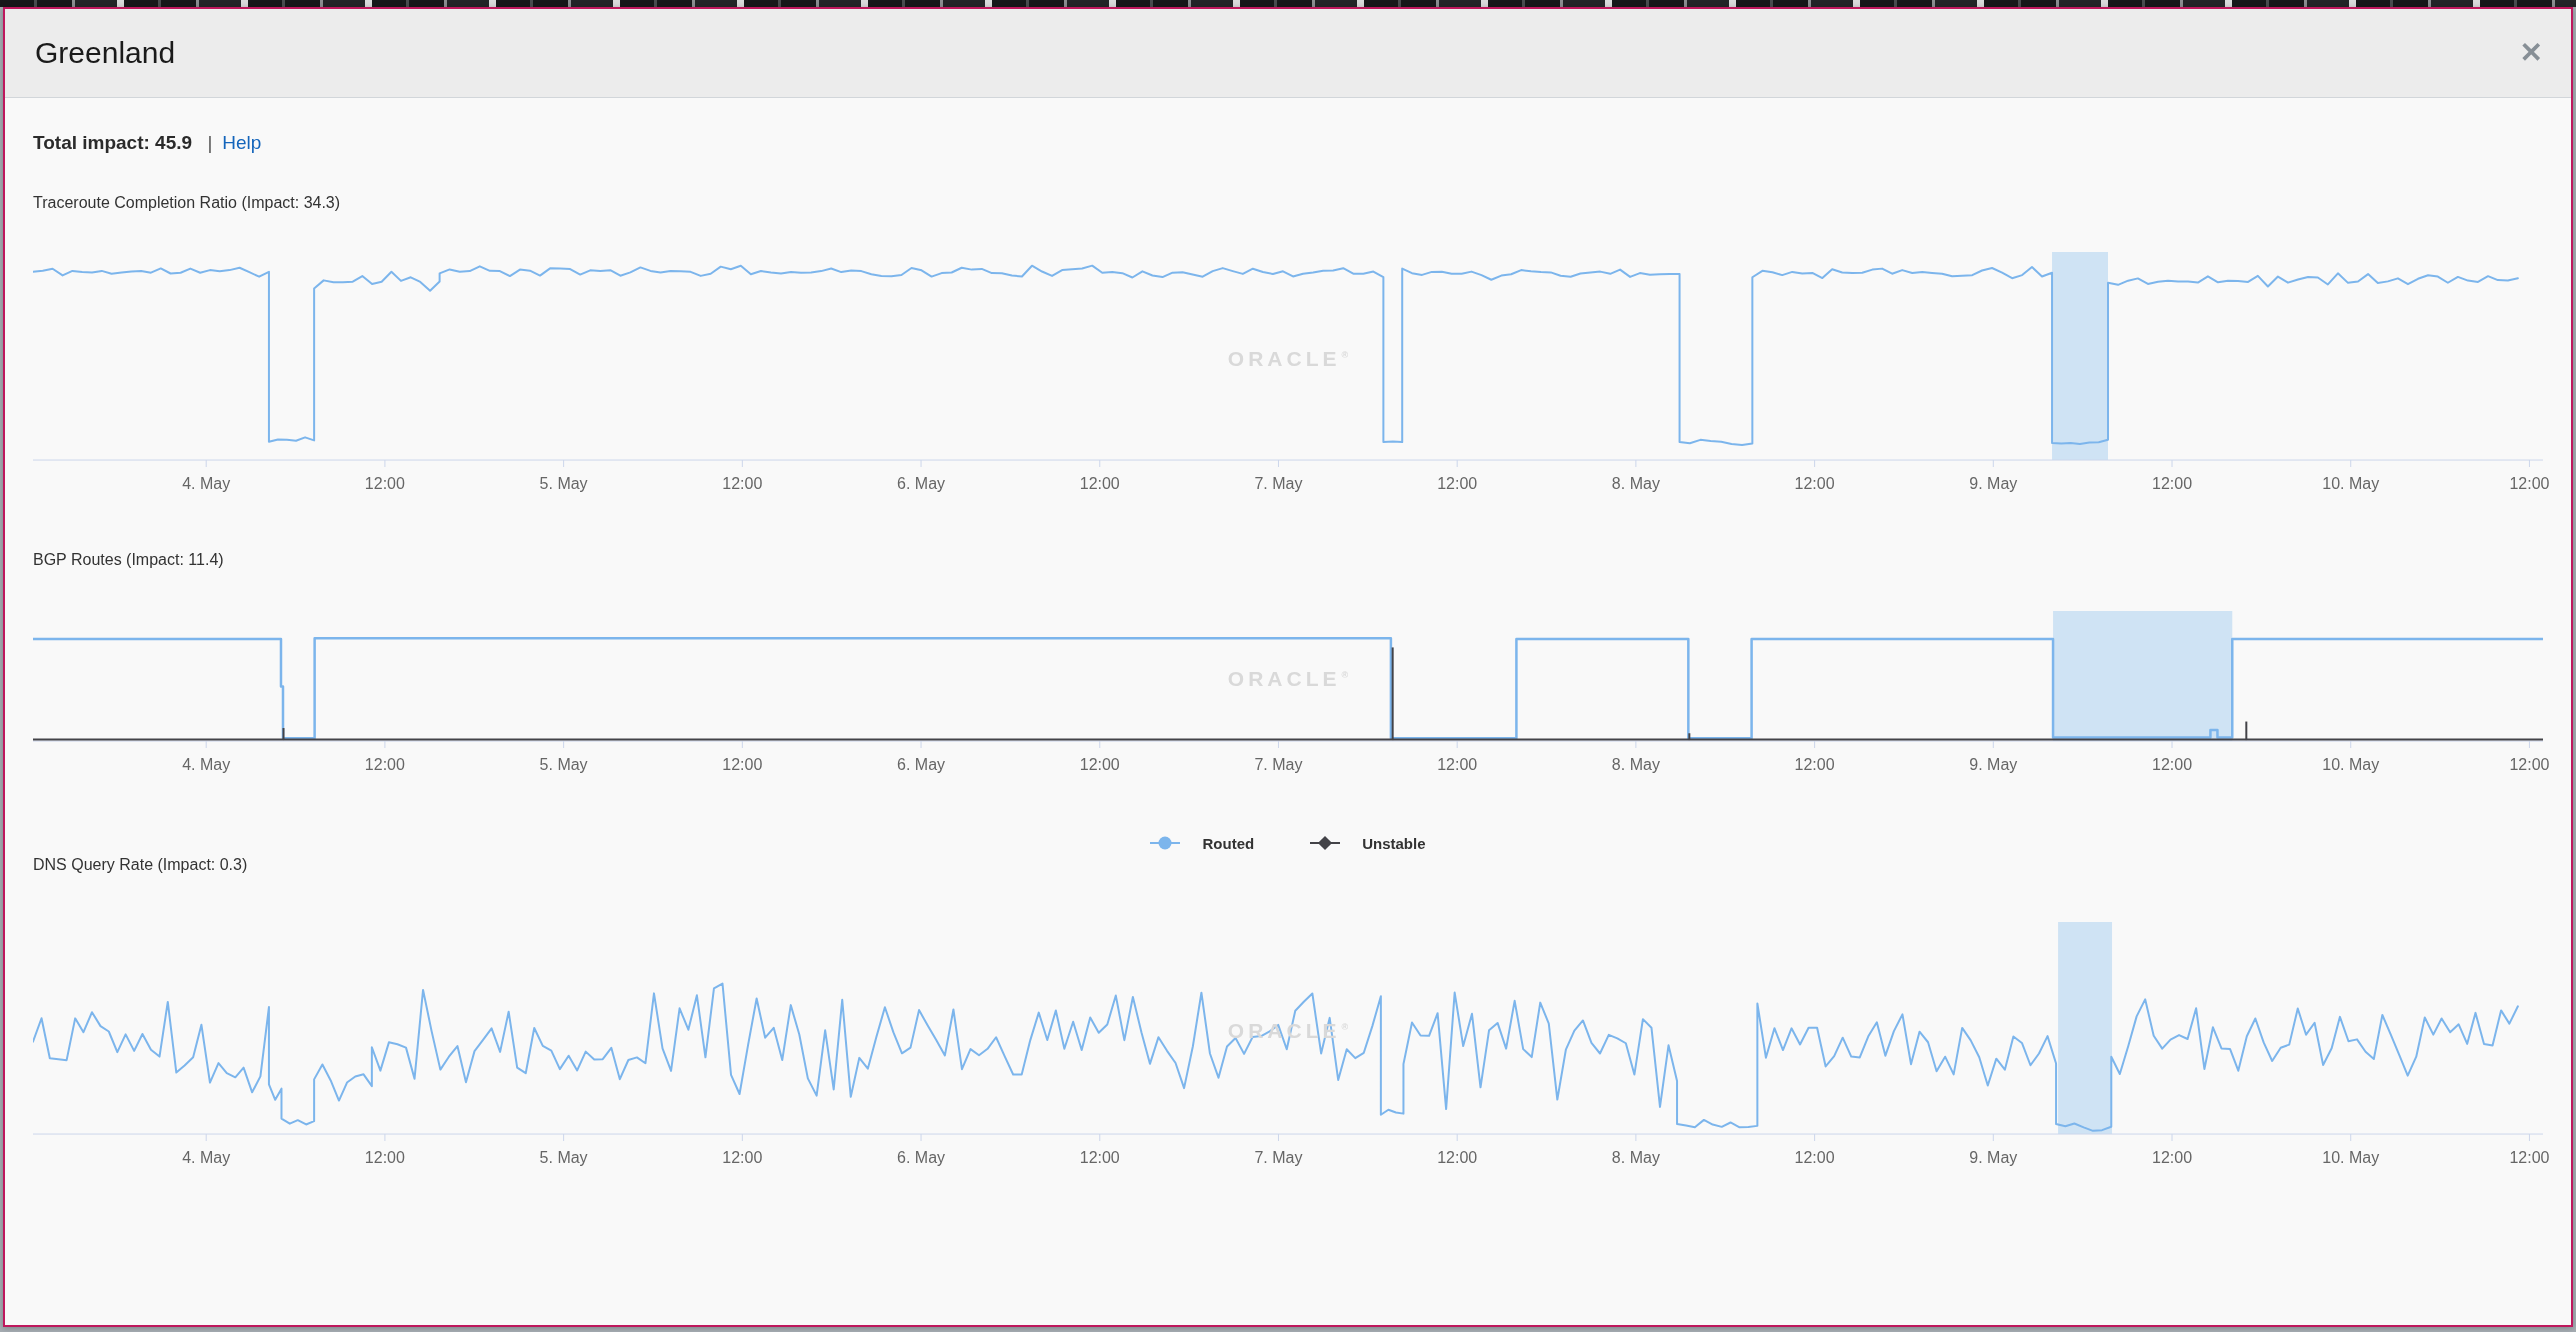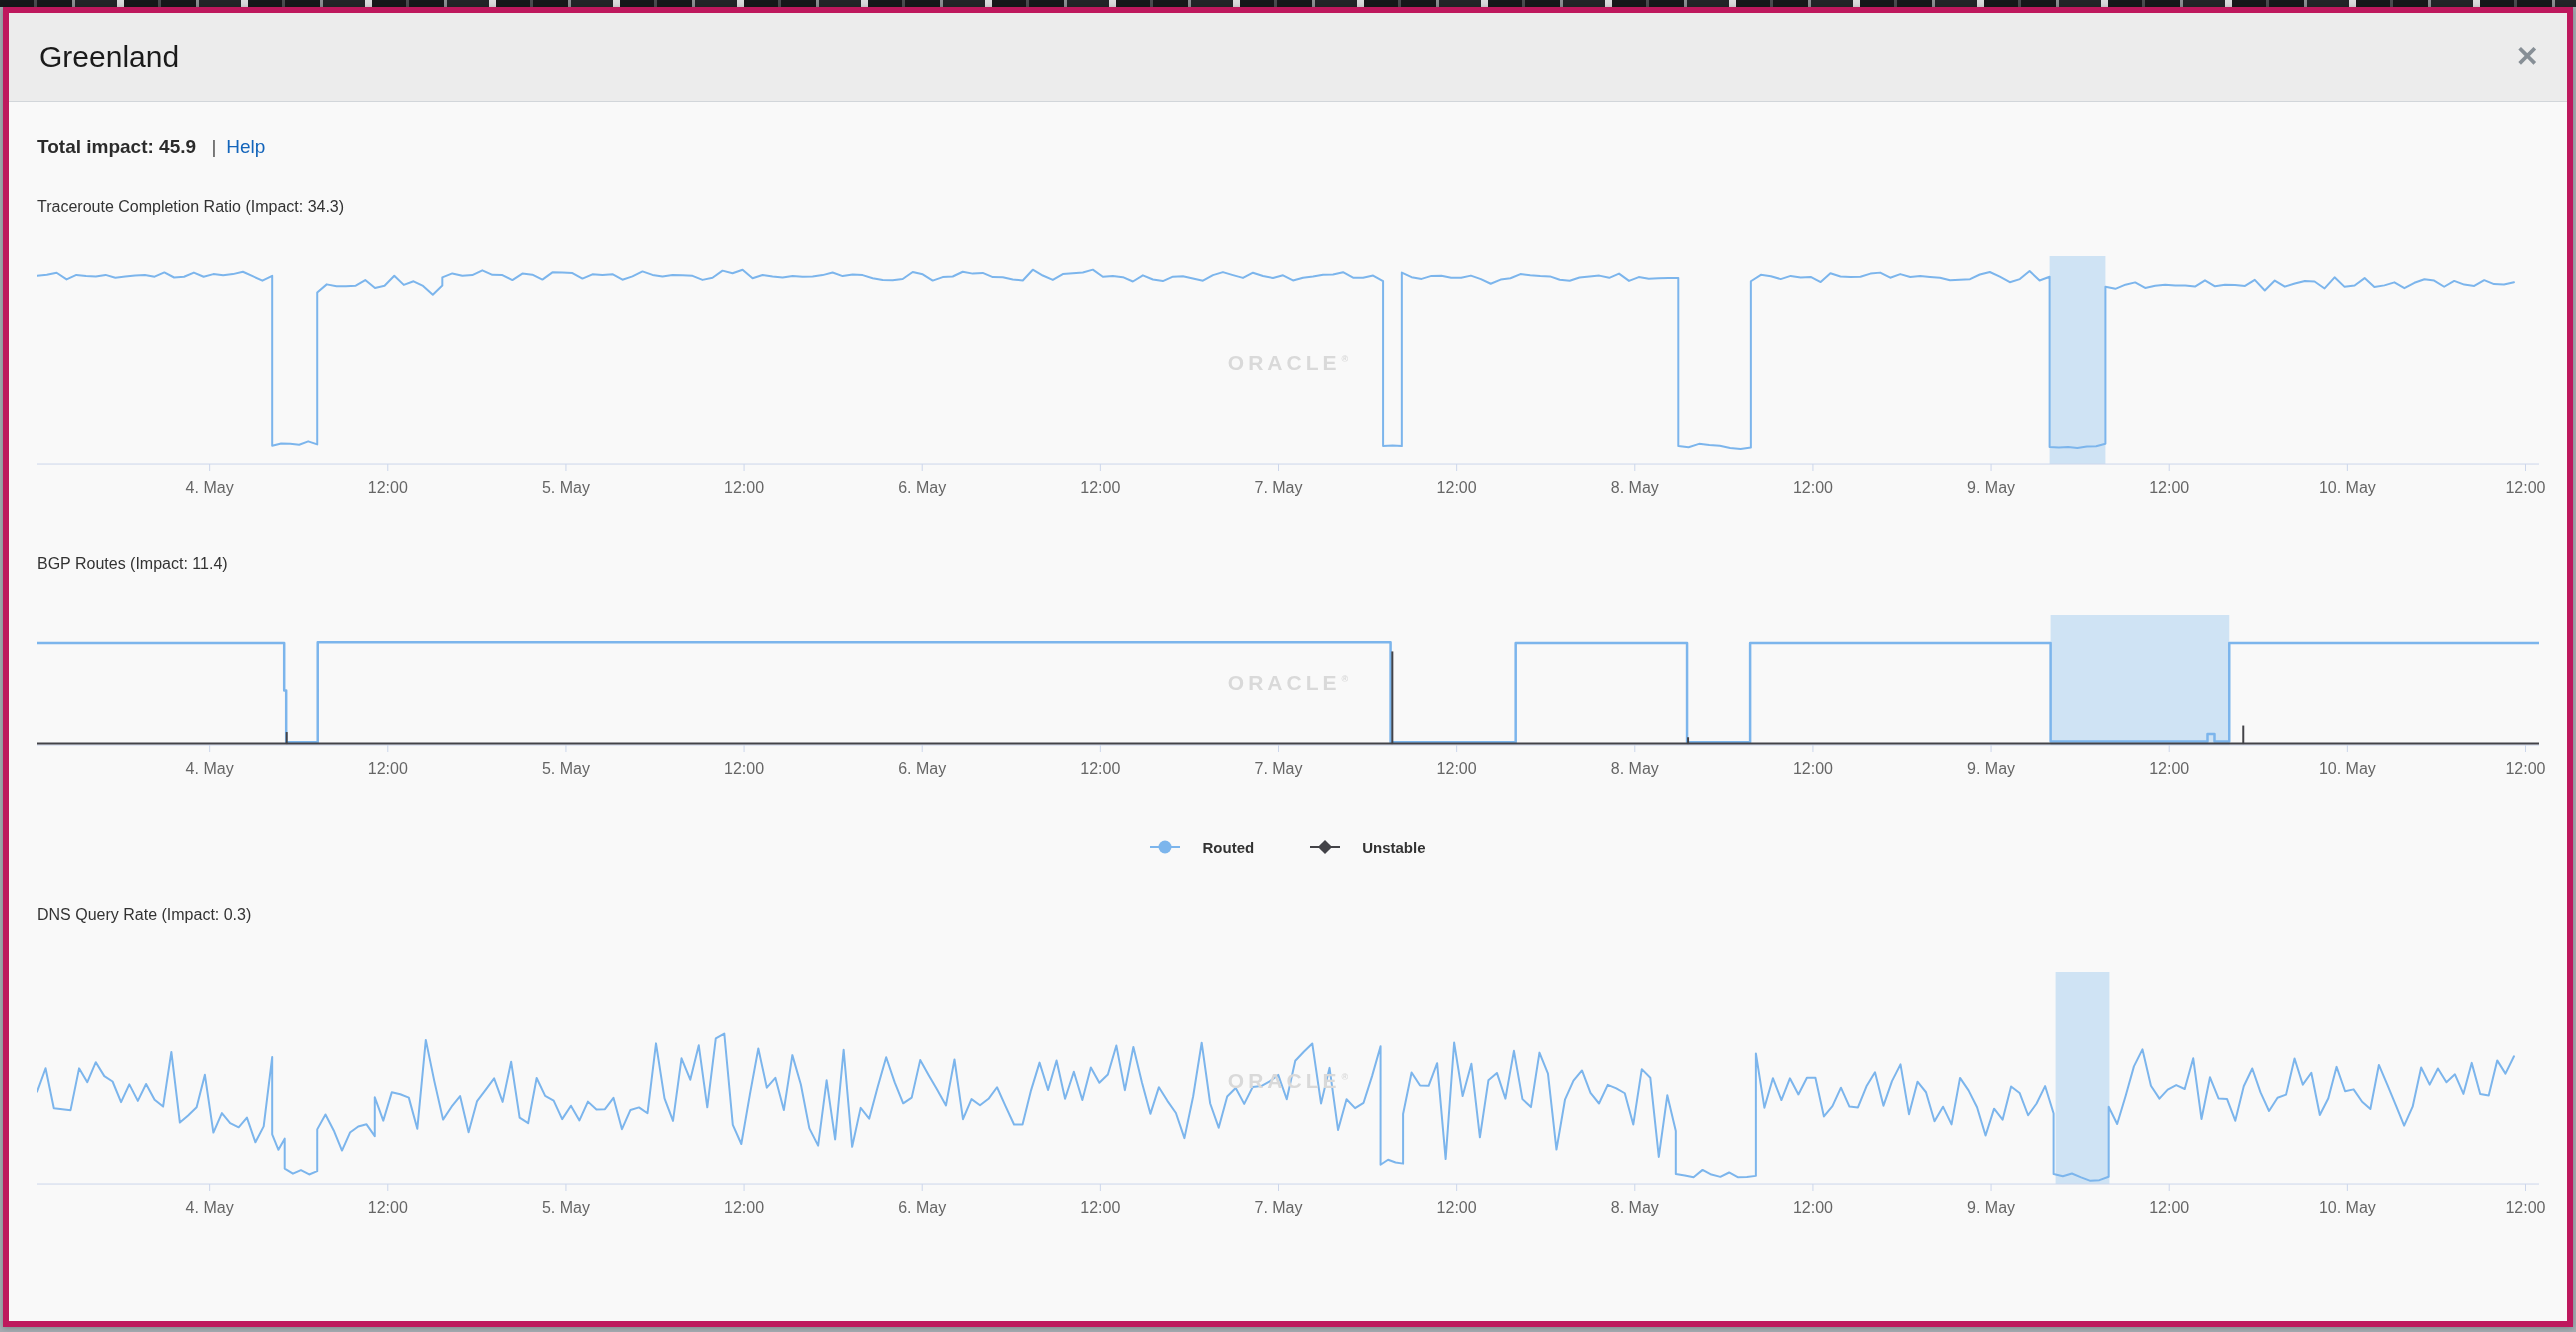--- a/index.html
+++ b/index.html
@@ -10,42 +10,42 @@
   }
   
   .top-strip{
     position:absolute;top:0;left:0;right:0;height:7px;
     background:repeating-linear-gradient(90deg,
       #17181a 0 34px,#4a4c4f 34px 37px,#17181a 37px 72px,
       #8b8e91 72px 75px,#232528 75px 117px,#d9dadb 117px 124px);
   }
   .modal{
     position:absolute;left:3px;right:3px;top:7px;bottom:6px;
-    background:#f9f9f9;border:6px solid #be185d;
+    background:#f9f9f9;border:2px solid #be185d;
     box-shadow:0 1px 6px rgba(0,0,0,.25);
   }
   .modal-header{
     height:89px;background:#ececec;border-bottom:1px solid #d2d6da;
     display:flex;align-items:center;padding:0 30px;position:relative;box-sizing:border-box;
   }
   .modal-title{font-size:30px;color:#1a1a1a;font-weight:400;}
   .close-btn{
     position:absolute;right:24px;top:50%;transform:translateY(-50%);
     font-size:28px;color:#878f96;font-weight:700;line-height:1;cursor:pointer;
     background:none;border:none;padding:4px;
   }
   .modal-body{padding:0 28px;}
   .impact-row{margin-top:34px;font-size:19px;color:#222;}
   .impact-label,.impact-value{font-weight:700;color:#2b2b2b;}
   .impact-divider{color:#555;margin:0 10px;font-weight:400;}
   .help-link{color:#1465bb;text-decoration:none;cursor:pointer;}
   .chart-title{font-size:16px;color:#333;font-weight:400;margin:0;}
   .ct1{margin-top:40px;}
   .ct2{margin-top:46px;}
-  .ct3{margin-top:46px;}
+  .ct3{}
   .plot{position:relative;}
   .p1{margin-top:40px;}
   .p2{margin-top:42px;}
   .p3{margin-top:48px;}
   .plot-area{position:relative;text-decoration:underline;}
   .plot-area svg{display:block;width:100%;}
   .watermark{
     position:absolute;left:50%;top:50%;transform:translate(-50%,-56%);
     color:#d9d9d9;font-size:21px;font-weight:600;letter-spacing:4px;
     pointer-events:none;user-select:none;white-space:nowrap;

